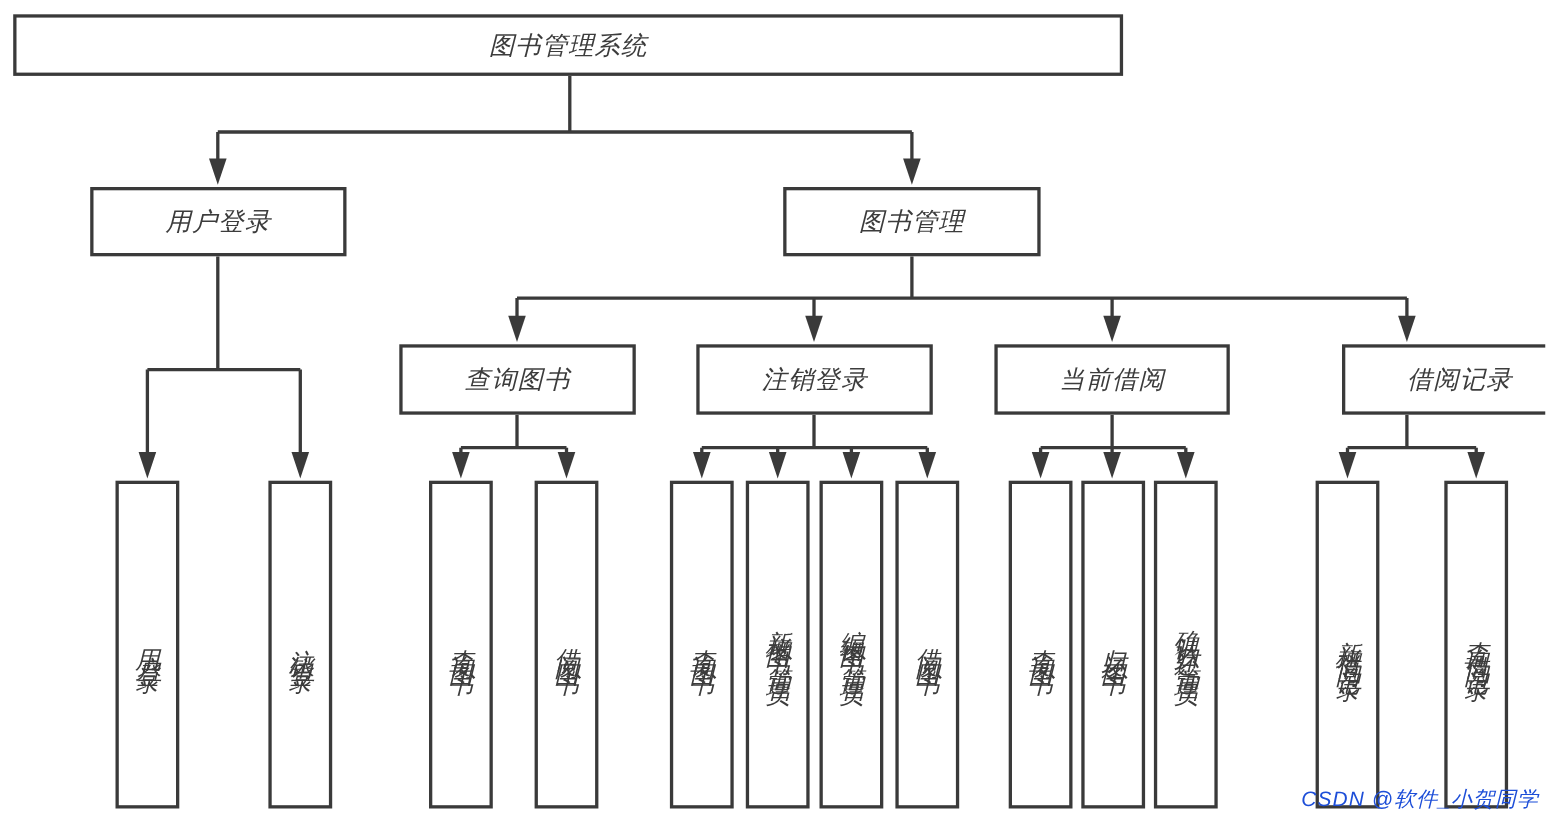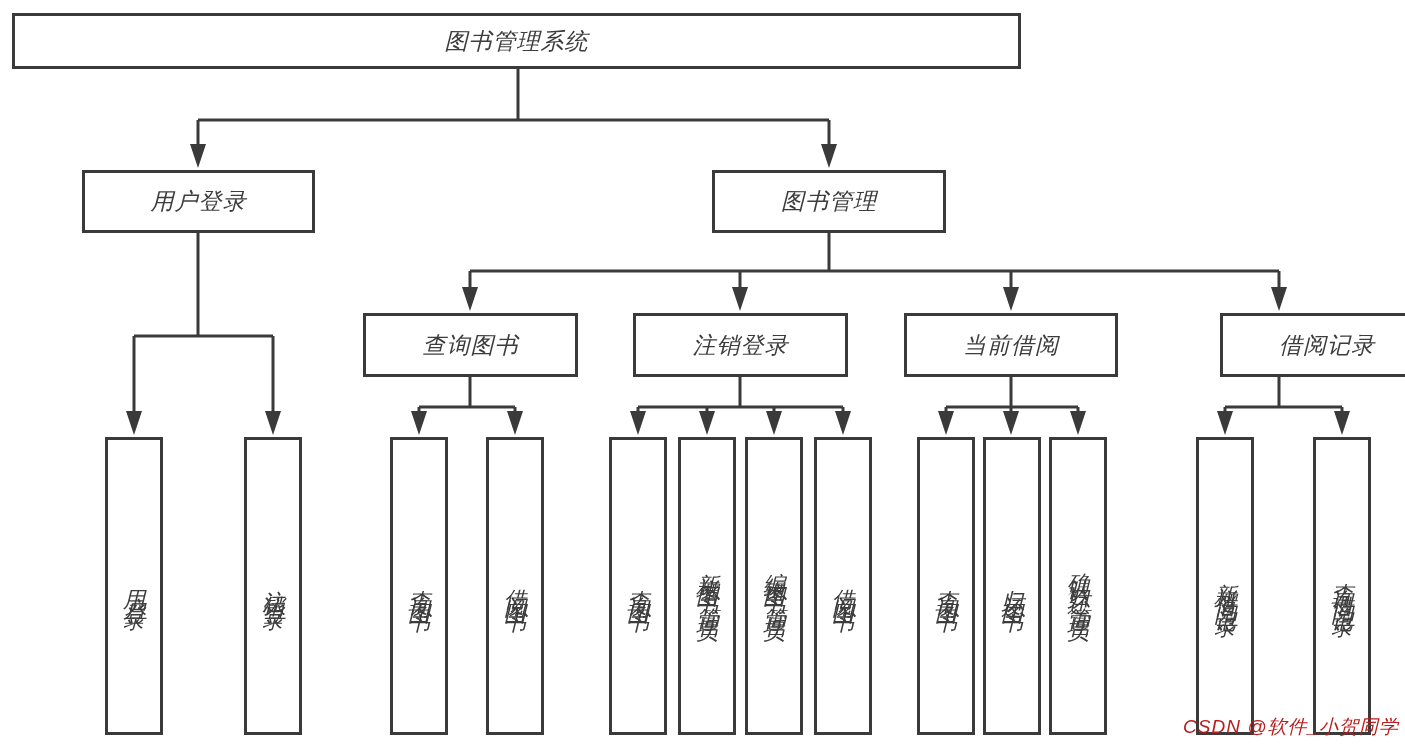--- a/index.html
+++ b/index.html
@@ -38,21 +38,21 @@
     font-size:22px;
     letter-spacing:7px;
     line-height:1.0;
     color:#3c3c3c;
   }
   .watermark {
     position:absolute;
     right:6px; top:714px;
     font-size:19px;
     letter-spacing:1px;
-    color:#b91c1c;
+    color:#1d4ed8;
     z-index:9;
     white-space:nowrap;
   }
 </style>
 </head>
 <body>
 
 <div class="canvas">
 
   <svg class="connectors" viewBox="0 0 1405 747" xmlns="http://www.w3.org/2000/svg">

